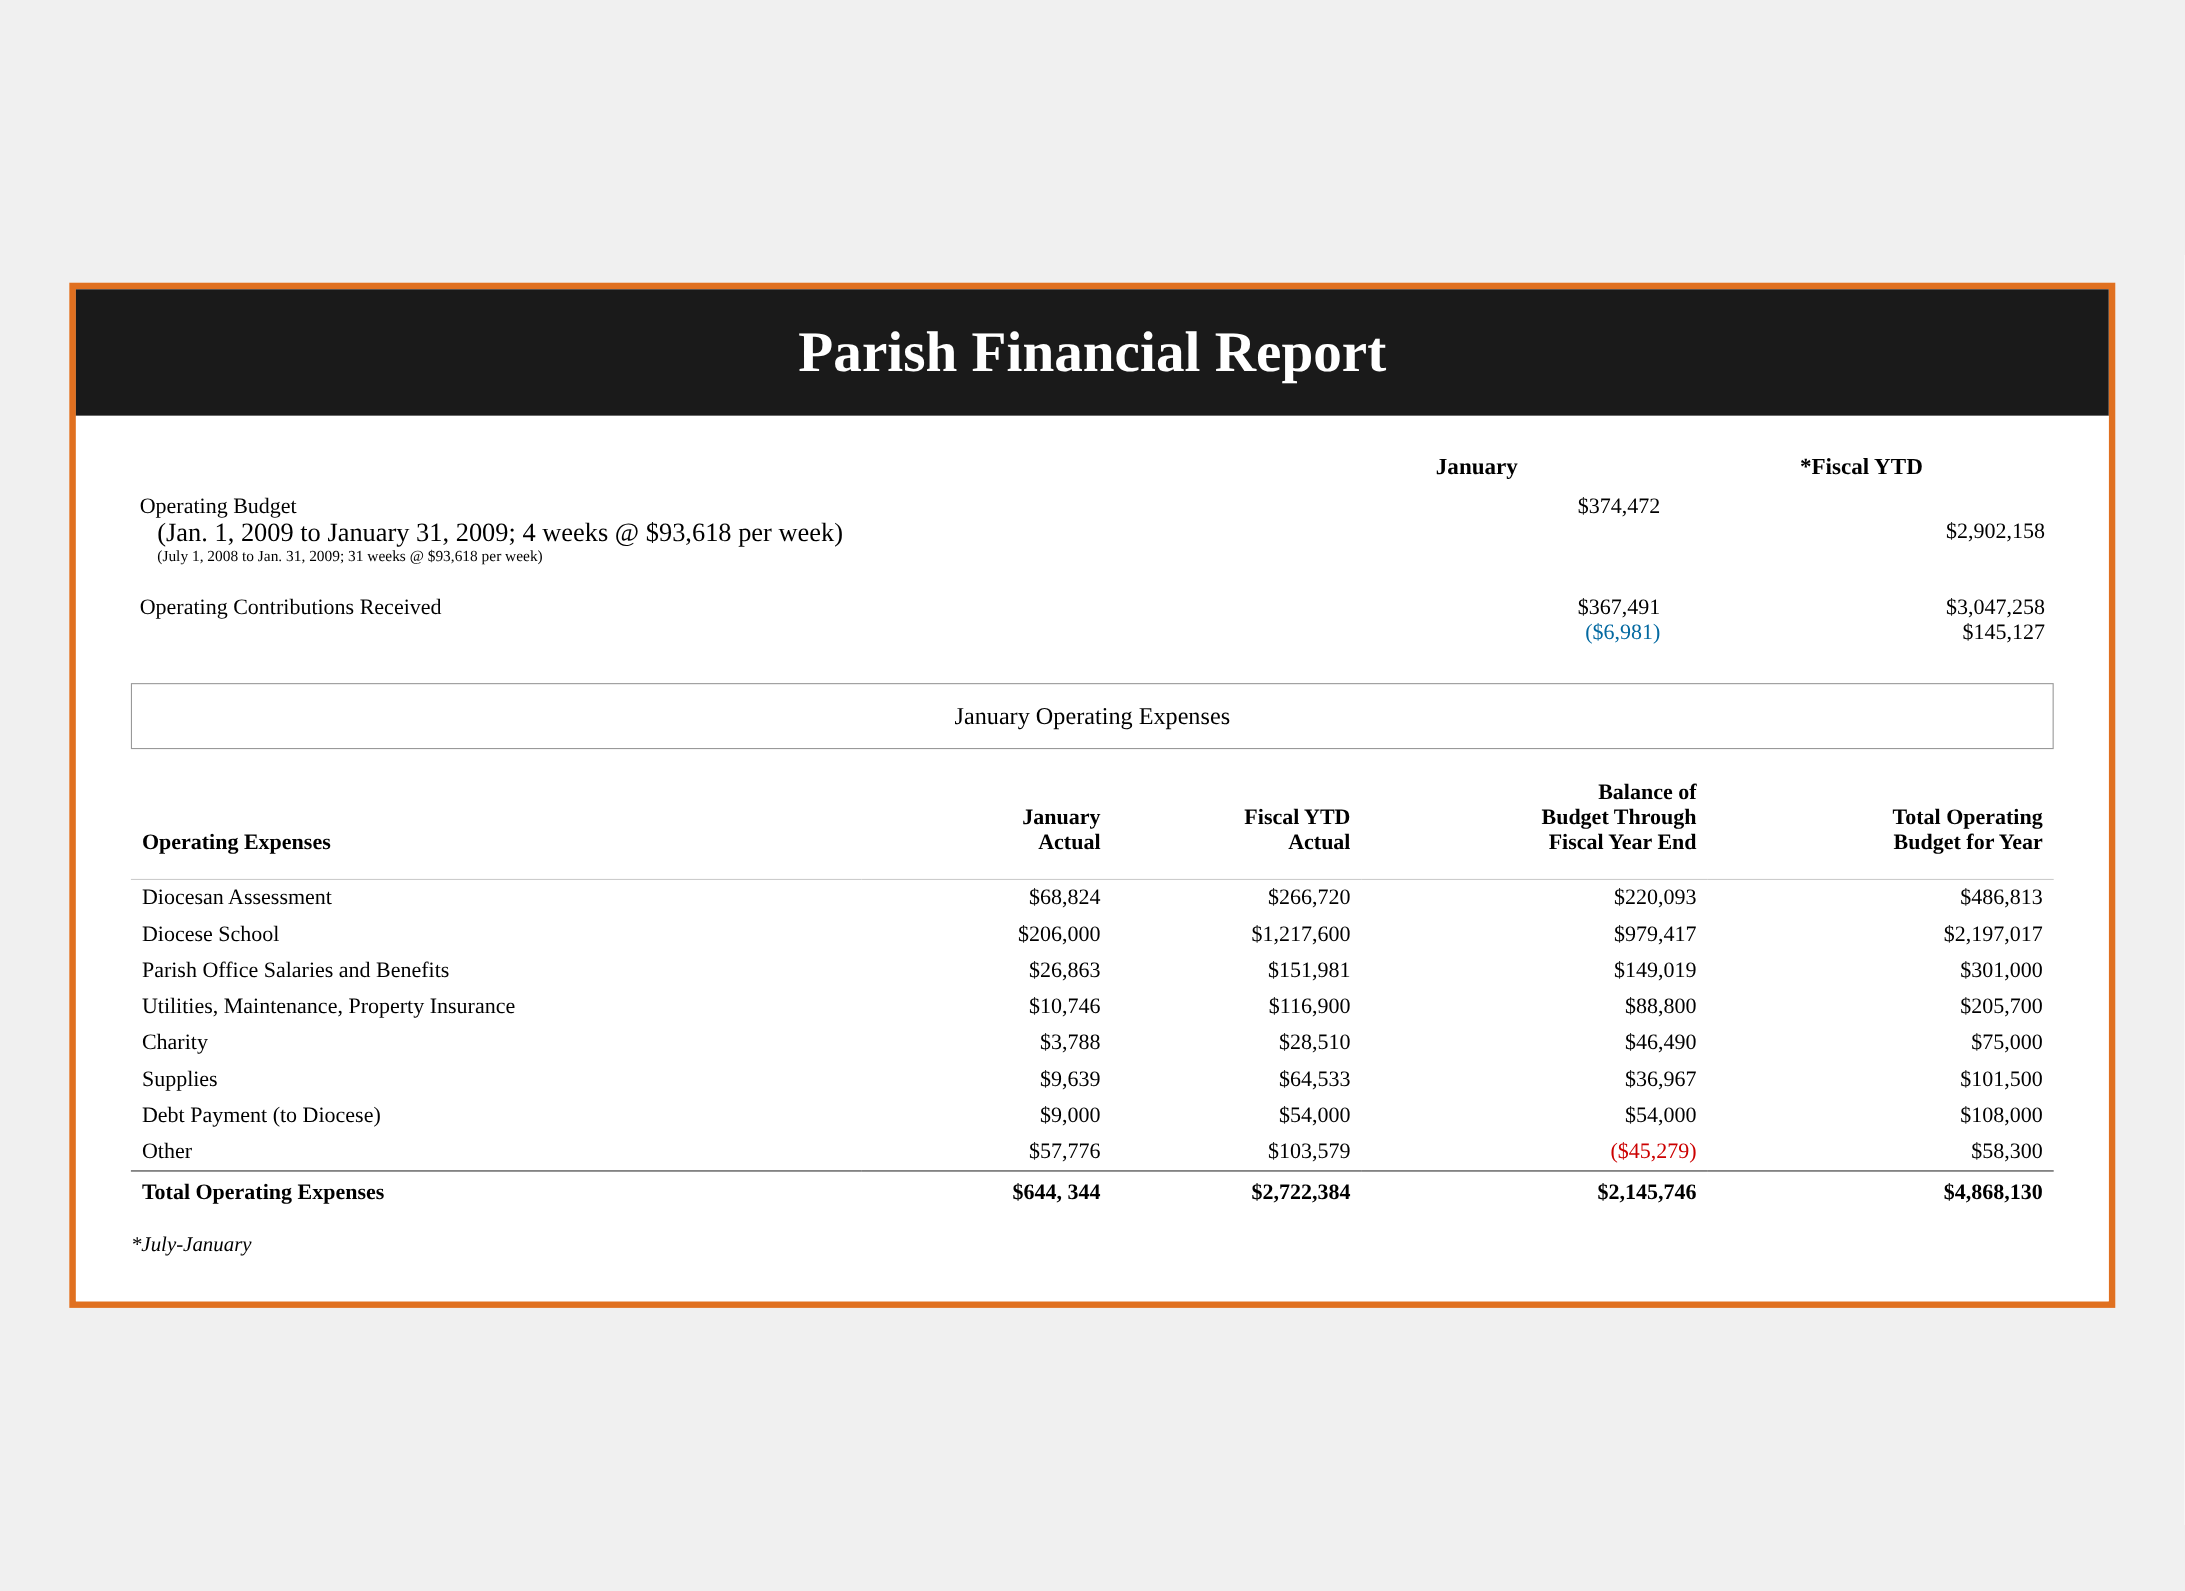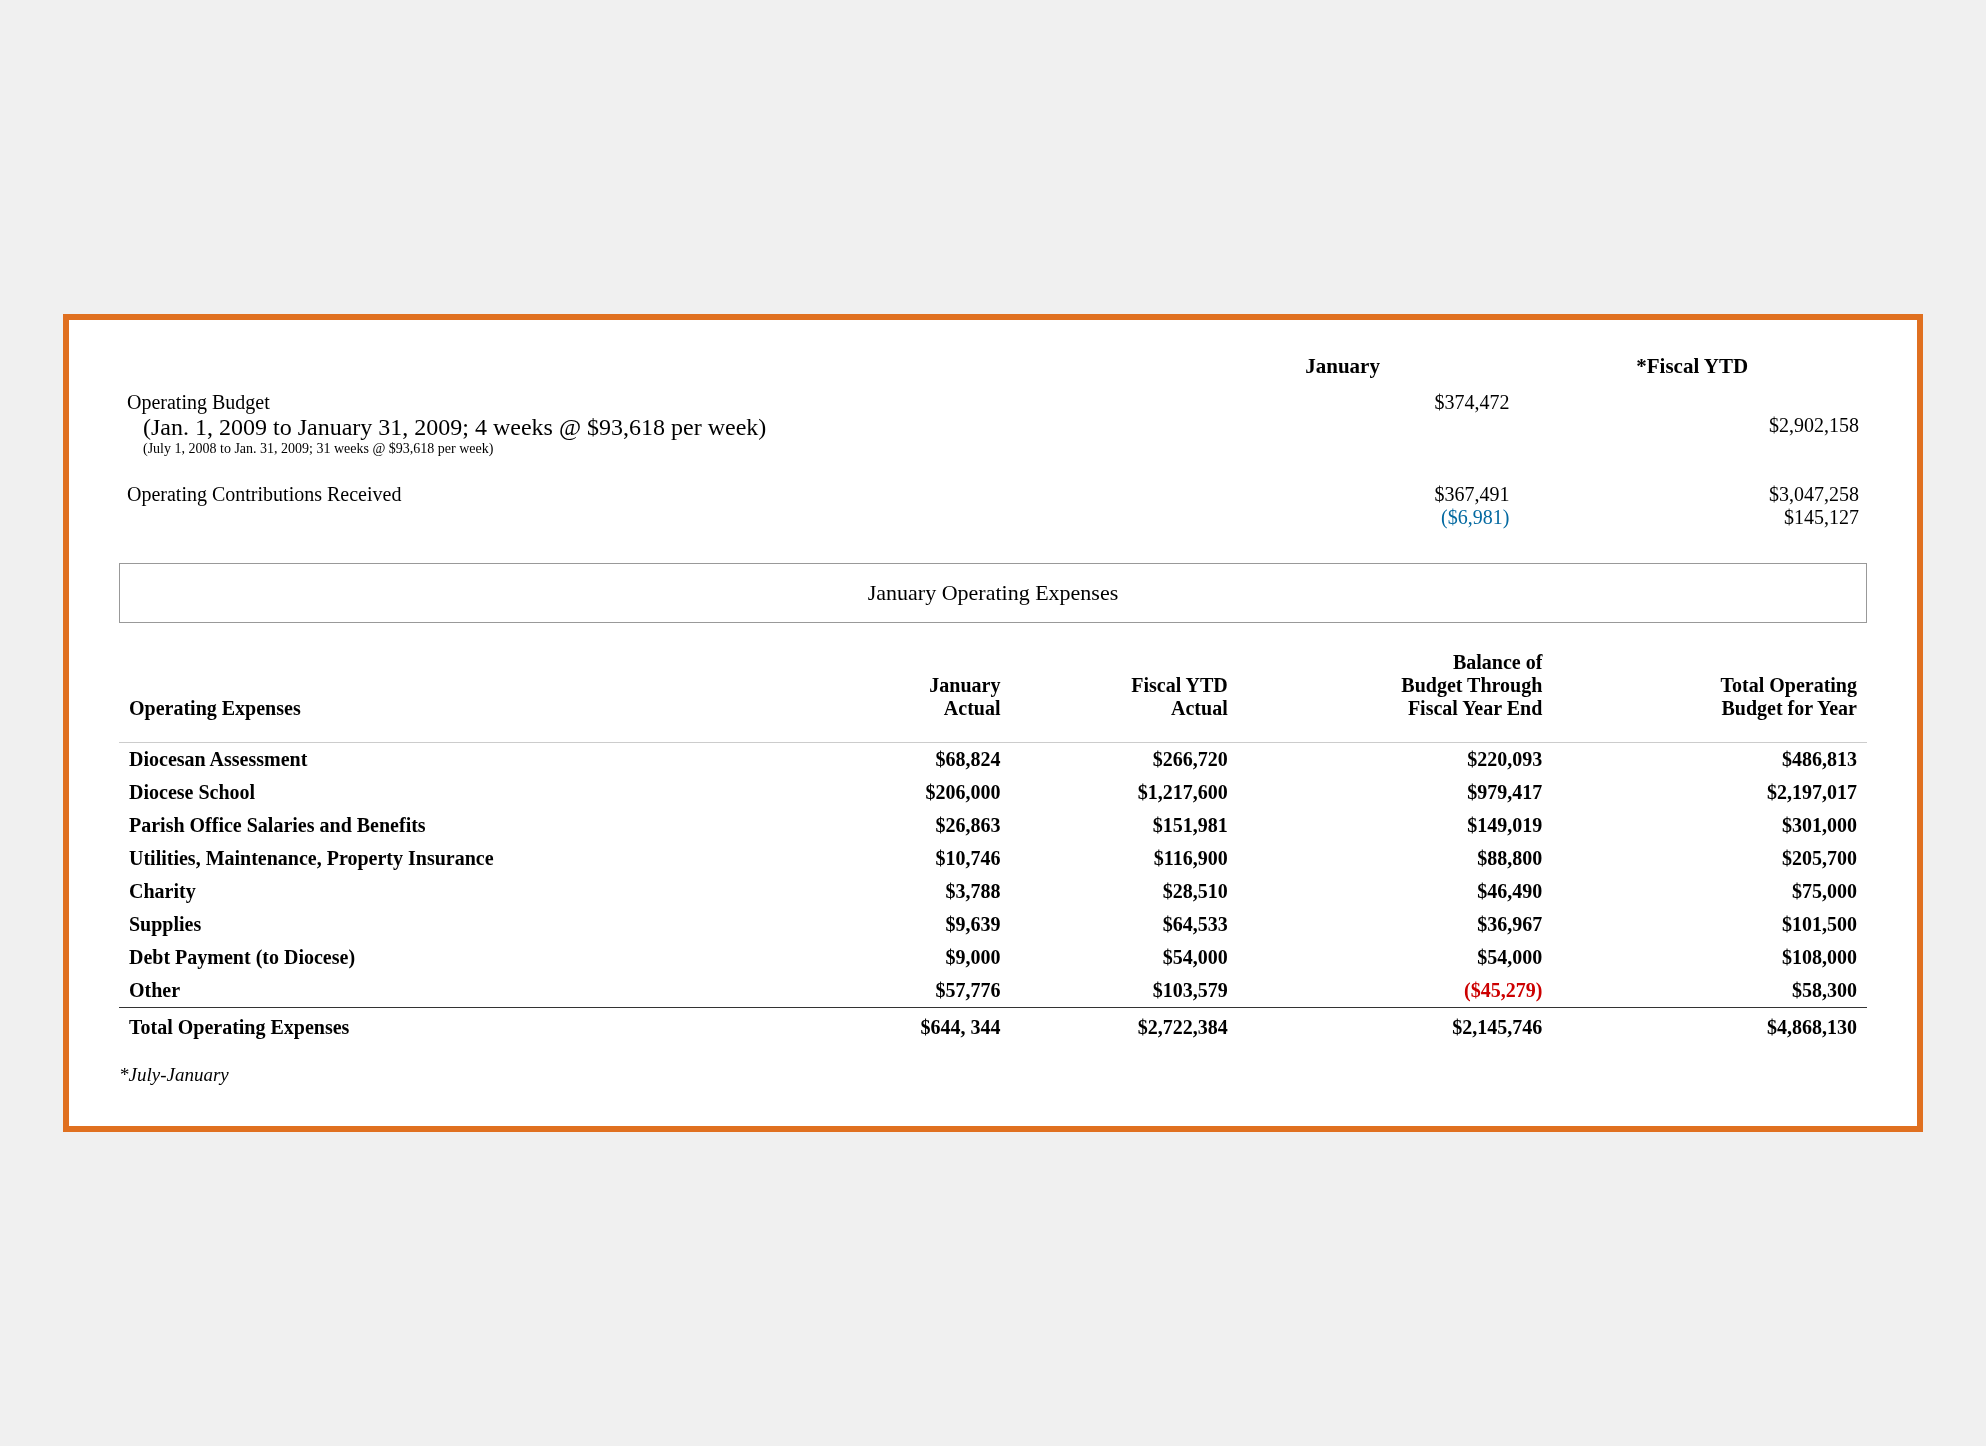--- a/index.html
+++ b/index.html
@@ -78,40 +78,42 @@
       vertical-align: bottom;
       font-size: 20px;
     }
     .expenses-table th.left-header {
       text-align: left;
     }
     .expenses-table td {
       padding: 5px 10px;
       text-align: right;
       vertical-align: top;
-      font-weight: bold;
     }
     .expenses-table td.label-col {
       text-align: left;
     }
     .expenses-table tr.total-row td {
       font-weight: bold;
       border-top: 1.5px solid #333;
       padding-top: 8px;
     }
     .footnote {
       margin-top: 20px;
       font-size: 19px;
       font-style: italic;
     }
   </style>
 </head>
 <body>
 
 <div class="outer-frame">
+  <div class="header-bar">
+    <h1>Parish Financial Report</h1>
+  </div>
   <div class="content-area">
 
 
     <table class="budget-table">
       <colgroup>
         <col style="width: 60%">
         <col style="width: 20%">
         <col style="width: 20%">
       </colgroup>
       <thead>

